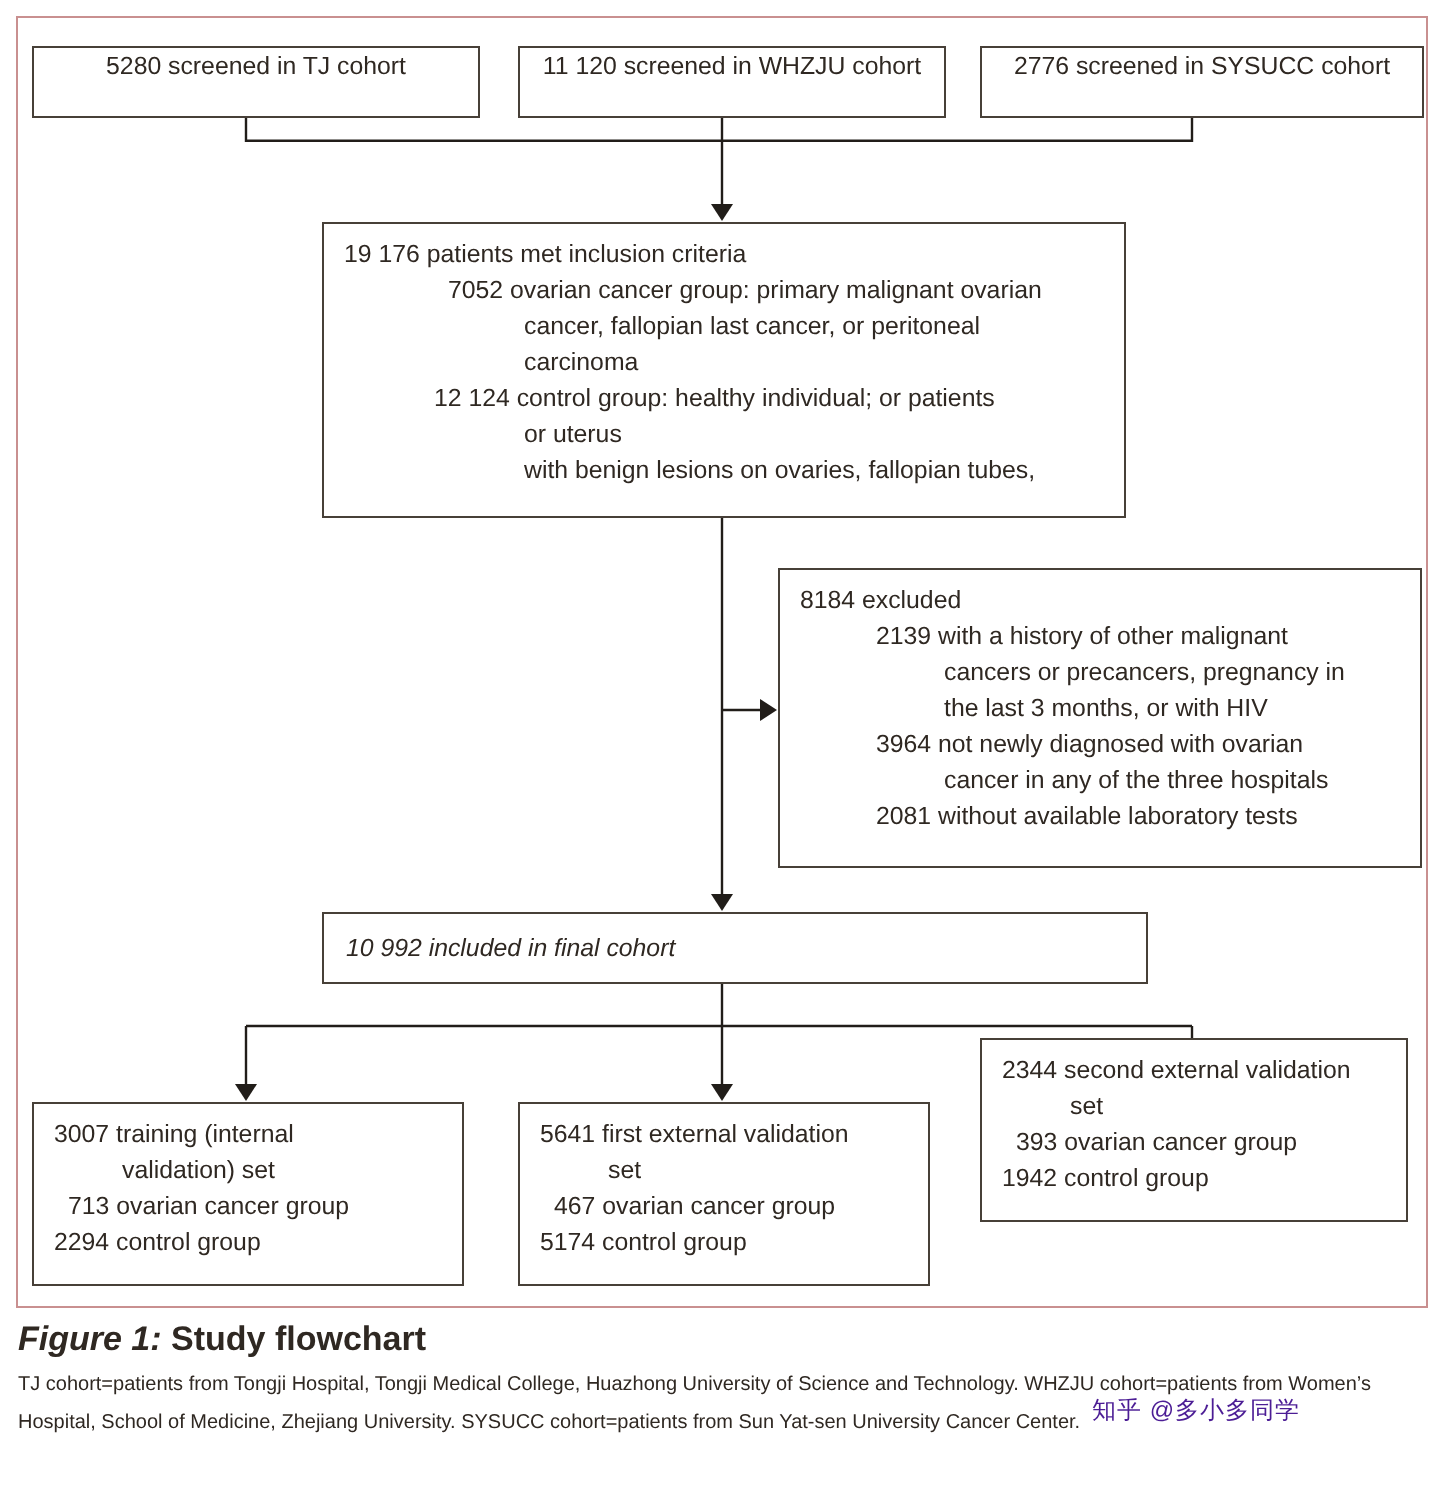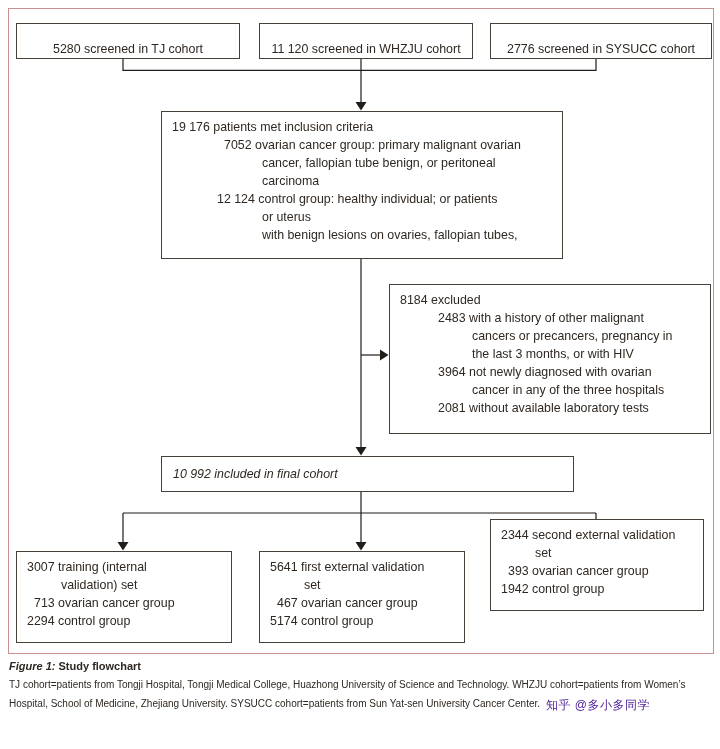--- a/index.html
+++ b/index.html
@@ -1,29 +1,29 @@
 <!DOCTYPE html>
 <html><head>
 <meta charset="utf-8">
 <style>
   html,body{margin:0;padding:0;}
   body{width:720px;height:749px;background:#ffffff;font-family:"Liberation Sans",sans-serif;}
   .page{position:relative;width:720px;height:749px;background:#ffffff;color:#2f2822;overflow:hidden;}
   .frame{position:absolute;left:8px;top:8px;width:704px;height:644px;border:1px solid #c99090;background:#ffffff;}
   .connectors{position:absolute;left:0;top:0;width:702px;height:642px;pointer-events:none;}
   .box{position:absolute;border:1px solid #474038;background:#ffffff;font-size:12.4px;line-height:18px;color:#2f2822;}
-  .box.centered{display:flex;align-items:flex-end;justify-content:center;text-align:center;padding:0 4px;}
+  .box.centered{display:flex;align-items:flex-start;justify-content:center;text-align:center;padding:0 4px;}
   .box.leftpad{display:flex;align-items:center;padding-left:11px;font-style:italic;}
   .box.multiline{padding-top:6px;}
   .ln{white-space:nowrap;}
   .i10{padding-left:10px}.i17{padding-left:17px}.i44{padding-left:44px}
   .i48{padding-left:48px}.i55{padding-left:55px}.i62{padding-left:62px}
   .i82{padding-left:82px}.i100{padding-left:100px}
   .caption{position:absolute;left:9px;top:660px;width:704px;color:#2f2822;}
-  .caption-head{font-size:11px;font-weight:bold;}
+  .caption-head{font-size:17px;font-weight:bold;}
   .cap-label{font-style:italic;}
   .caption-body{margin-top:4px;font-size:10px;line-height:18.5px;}
   .watermark{position:absolute;top:697px;right:70px;font-size:12px;color:#4c1d95;
              text-shadow:0 0 3px #ffffff,0 0 3px #ffffff;letter-spacing:0.5px;}
 </style>
 </head>
 <body>
 
 <div class="page">
 
@@ -60,30 +60,30 @@
       <span>11 120 screened in WHZJU cohort</span>
     </div>
 
     <div class="box centered" style="left:481px;top:14px;width:212px;height:34px">
       <span>2776 screened in SYSUCC cohort</span>
     </div>
 
     <div class="box multiline" style="left:152px;top:102px;width:400px;height:140px">
       <div class="ln i10">19 176 patients met inclusion criteria</div>
       <div class="ln i62">7052 ovarian cancer group:  primary malignant ovarian</div>
-      <div class="ln i100">cancer, fallopian tube benign, or peritoneal</div>
+      <div class="ln i100">cancer, fallopian last cancer, or peritoneal</div>
       <div class="ln i100">carcinoma</div>
       <div class="ln i55">12 124 control group: healthy individual; or patients</div>
       <div class="ln i100">or uterus</div>
       <div class="ln i100">with benign lesions on ovaries, fallopian tubes,</div>
     </div>
 
     <div class="box multiline" style="left:380px;top:275px;width:320px;height:142px">
       <div class="ln i10">8184 excluded</div>
-      <div class="ln i48">2483 with a history of other malignant</div>
+      <div class="ln i48">2139 with a history of other malignant</div>
       <div class="ln i82">cancers or precancers, pregnancy in</div>
       <div class="ln i82">the last 3 months, or with HIV</div>
       <div class="ln i48">3964 not newly diagnosed with ovarian</div>
       <div class="ln i82">cancer in any of the three hospitals</div>
       <div class="ln i48">2081 without available laboratory tests</div>
     </div>
 
     <div class="box leftpad" style="left:152px;top:447px;width:400px;height:34px">
       <span>10 992 included in final cohort</span>
     </div>

